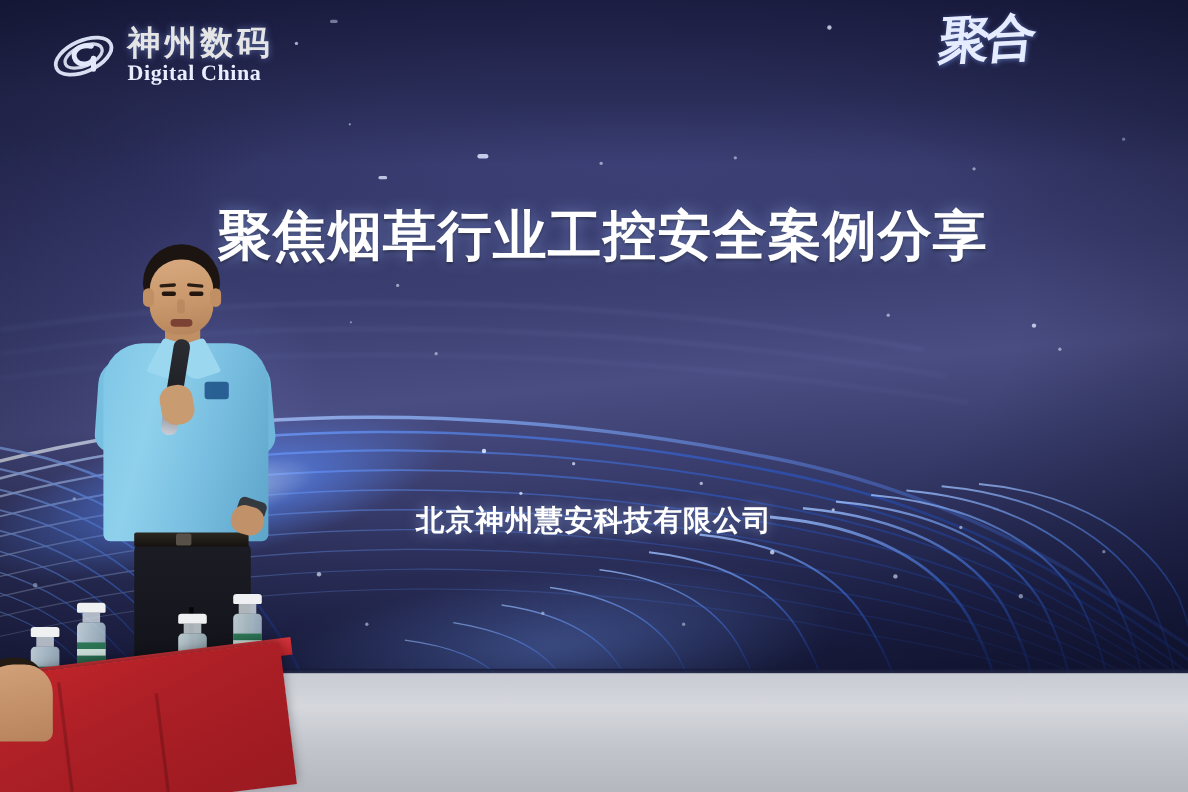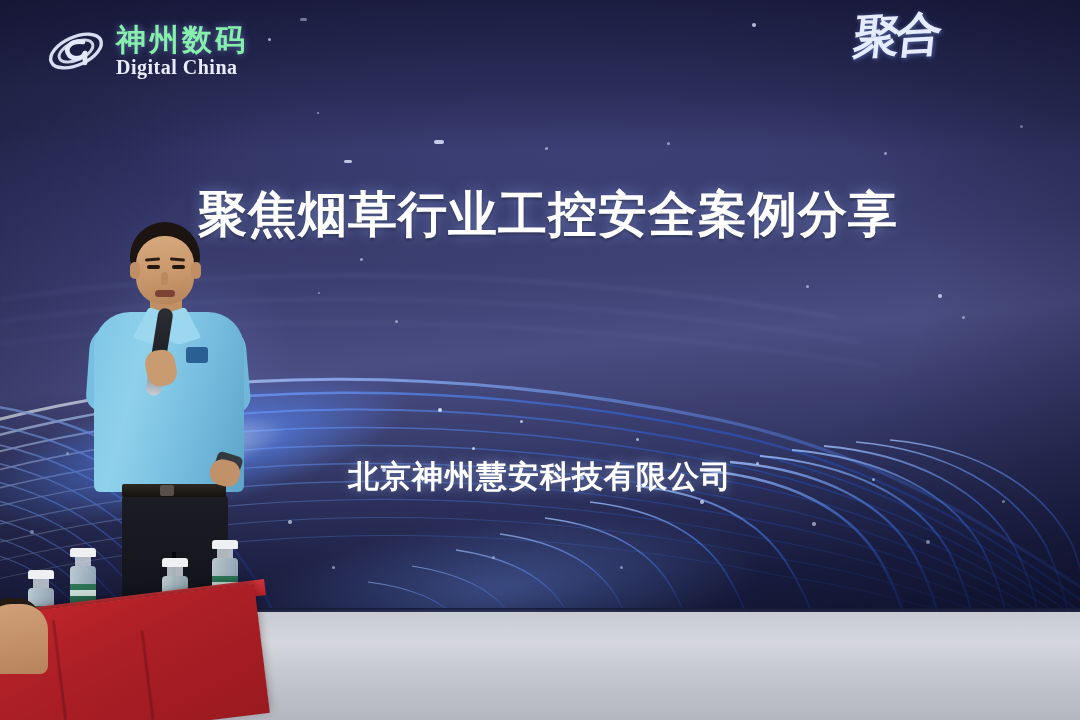--- a/index.html
+++ b/index.html
@@ -47,21 +47,21 @@
     filter:blur(6px);
   }
 
   
   .particle{position:absolute;border-radius:50%;background:#dce8ff;}
 
   
   .dc-logo{position:absolute;left:45px;top:22px;display:flex;align-items:center;gap:9px;}
   .dc-mark{width:62px;height:58px;position:relative;}
   .dc-text-cn{
-    font-size:30px;font-weight:bold;color:#86efac;letter-spacing:3px;
+    font-size:30px;font-weight:bold;color:#e5e5e5;letter-spacing:3px;
     line-height:1.05;text-shadow:0 0 7px rgba(150,180,255,.5);
     font-family:"DejaVu Sans",sans-serif;
   }
   .dc-text-en{
     font-size:20px;font-weight:bold;color:#e8edff;letter-spacing:.5px;
     font-family:"Liberation Serif",serif;line-height:1.1;margin-top:1px;
   }
 
   .juhe{position:absolute;right:22px;top:14px;text-align:right;}
   .juhe-mark{
@@ -89,21 +89,21 @@
   }
   .slide-date{
     position:absolute;left:0;top:350px;width:1080px;text-align:center;
     font-size:29px;font-weight:bold;color:#ffffff;
     letter-spacing:.5px;
     font-family:"DejaVu Sans",sans-serif;
     text-shadow:0 0 10px rgba(160,190,255,.4);
   }
   .slide-company{
     position:absolute;left:0;top:456px;width:1080px;text-align:center;
-    font-size:31px;font-weight:bold;color:#ffffff;
+    font-size:26px;font-weight:bold;color:#ffffff;
     letter-spacing:1px;
     font-family:"DejaVu Sans",sans-serif;
     text-shadow:0 0 12px rgba(170,200,255,.5);
   }
 
   
   .floor{
     position:absolute;left:0;top:612px;width:1080px;height:108px;
     background:linear-gradient(180deg,#c9cbd4 0%, #d5d7dd 28%, #c3c5cc 62%, #b5b7bf 100%);
   }

